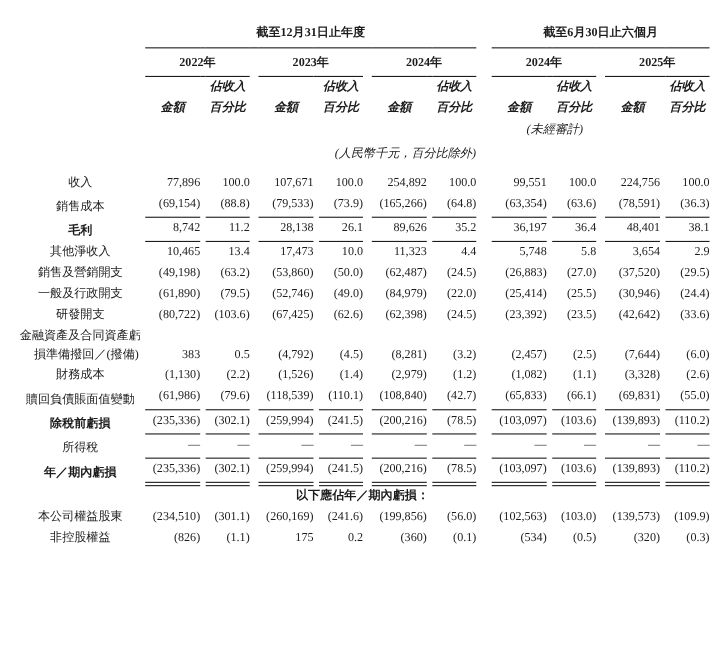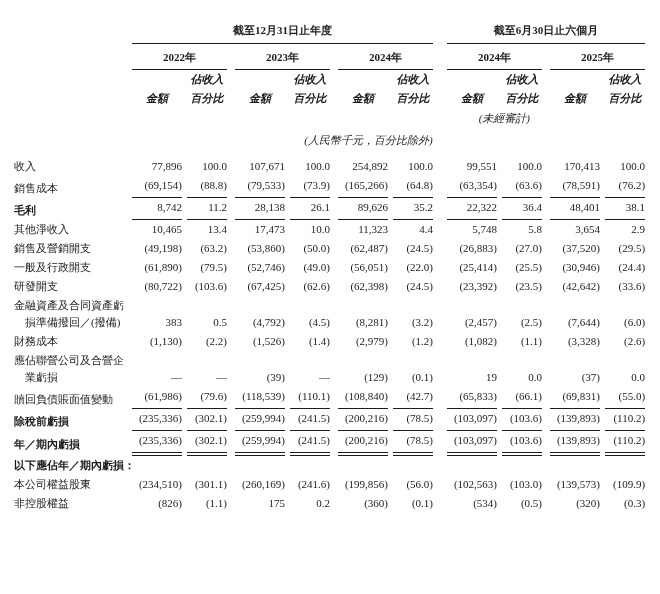--- a/index.html
+++ b/index.html
@@ -10,21 +10,21 @@
     font-family:Liberation Serif, serif; color:var(--text);
   }
   table { border-collapse:collapse; table-layout:fixed; width:631px; }
   col.c-label{width:118px} col.c-amt{width:50px} col.c-ip{width:5px}
   col.c-pct{width:40px} col.c-yr{width:8px} col.c-grp{width:14px}
   td,th {
     font-size:11px; line-height:17px; padding:1px 0;
     vertical-align:bottom; font-weight:normal; text-align:right;
     overflow:visible; white-space:nowrap;
   }
-  .label { text-align:left; white-space:pre-line; }
+  .label { text-align:center; white-space:pre-line; }
   .b { font-weight:bold;margin-left:28px; }
   .num { white-space:nowrap; }
   .r1 { border-bottom:1px solid var(--rule); padding-bottom:3px; }
   .r2 { border-bottom:4px double var(--rule); padding-bottom:3px; }
   th.group { font-weight:bold; text-align:center; border-bottom:1px solid var(--rule); padding:2px 0 4px; }
   th.year  { font-weight:bold; text-align:center; border-bottom:1px solid var(--rule); padding:5px 0 3px; }
   .colhead { font-style:italic; font-weight:600;text-align:center; }
   .unaudited { text-align:right; font-style:italic; padding:2px 12px 1px 0; }
   .unitnote  { text-align:center; font-style:italic; padding:4px 40px 8px 0; }
   tr.gt td { }
@@ -142,21 +142,21 @@
           <td class="num">100.0</td>
           <td></td>
           <td class="num">254,892</td>
           <td></td>
           <td class="num">100.0</td>
           <td></td>
           <td class="num">99,551</td>
           <td></td>
           <td class="num">100.0</td>
           <td></td>
-          <td class="num">170,413</td>
+          <td class="num">224,756</td>
           <td></td>
           <td class="num">100.0</td>
         </tr>
         <tr>
           <td class="label">銷售成本</td>
           <td class="num r1">(69,154)</td>
           <td></td>
           <td class="num r1">(88.8)</td>
           <td></td>
           <td class="num r1">(79,533)</td>
@@ -166,37 +166,37 @@
           <td class="num r1">(165,266)</td>
           <td></td>
           <td class="num r1">(64.8)</td>
           <td></td>
           <td class="num r1">(63,354)</td>
           <td></td>
           <td class="num r1">(63.6)</td>
           <td></td>
           <td class="num r1">(78,591)</td>
           <td></td>
-          <td class="num r1">(76.2)</td>
+          <td class="num r1">(36.3)</td>
         </tr>
         <tr>
           <td class="label b">毛利</td>
           <td class="num r1">8,742</td>
           <td></td>
           <td class="num r1">11.2</td>
           <td></td>
           <td class="num r1">28,138</td>
           <td></td>
           <td class="num r1">26.1</td>
           <td></td>
           <td class="num r1">89,626</td>
           <td></td>
           <td class="num r1">35.2</td>
           <td></td>
-          <td class="num r1">22,322</td>
+          <td class="num r1">36,197</td>
           <td></td>
           <td class="num r1">36.4</td>
           <td></td>
           <td class="num r1">48,401</td>
           <td></td>
           <td class="num r1">38.1</td>
         </tr>
         <tr>
           <td class="label">其他淨收入</td>
           <td class="num">10,465</td>
@@ -244,21 +244,21 @@
         <tr>
           <td class="label">一般及行政開支</td>
           <td class="num">(61,890)</td>
           <td></td>
           <td class="num">(79.5)</td>
           <td></td>
           <td class="num">(52,746)</td>
           <td></td>
           <td class="num">(49.0)</td>
           <td></td>
-          <td class="num">(56,051)</td>
+          <td class="num">(84,979)</td>
           <td></td>
           <td class="num">(22.0)</td>
           <td></td>
           <td class="num">(25,414)</td>
           <td></td>
           <td class="num">(25.5)</td>
           <td></td>
           <td class="num">(30,946)</td>
           <td></td>
           <td class="num">(24.4)</td>
@@ -324,43 +324,20 @@
           <td></td>
           <td class="num">(1,082)</td>
           <td></td>
           <td class="num">(1.1)</td>
           <td></td>
           <td class="num">(3,328)</td>
           <td></td>
           <td class="num">(2.6)</td>
         </tr>
         <tr>
-          <td class="label">應佔聯營公司及合營企
-　業虧損</td>
-          <td class="num">—</td>
-          <td></td>
-          <td class="num">—</td>
-          <td></td>
-          <td class="num">(39)</td>
-          <td></td>
-          <td class="num">—</td>
-          <td></td>
-          <td class="num">(129)</td>
-          <td></td>
-          <td class="num">(0.1)</td>
-          <td></td>
-          <td class="num">19</td>
-          <td></td>
-          <td class="num">0.0</td>
-          <td></td>
-          <td class="num">(37)</td>
-          <td></td>
-          <td class="num">0.0</td>
-        </tr>
-        <tr>
           <td class="label">贖回負債賬面值變動</td>
           <td class="num r1">(61,986)</td>
           <td></td>
           <td class="num r1">(79.6)</td>
           <td></td>
           <td class="num r1">(118,539)</td>
           <td></td>
           <td class="num r1">(110.1)</td>
           <td></td>
           <td class="num r1">(108,840)</td>
@@ -389,20 +366,42 @@
           <td></td>
           <td class="num r1">(78.5)</td>
           <td></td>
           <td class="num r1">(103,097)</td>
           <td></td>
           <td class="num r1">(103.6)</td>
           <td></td>
           <td class="num r1">(139,893)</td>
           <td></td>
           <td class="num r1">(110.2)</td>
+        </tr>
+        <tr>
+          <td class="label">所得稅</td>
+          <td class="num r1">—</td>
+          <td></td>
+          <td class="num r1">—</td>
+          <td></td>
+          <td class="num r1">—</td>
+          <td></td>
+          <td class="num r1">—</td>
+          <td></td>
+          <td class="num r1">—</td>
+          <td></td>
+          <td class="num r1">—</td>
+          <td></td>
+          <td class="num r1">—</td>
+          <td></td>
+          <td class="num r1">—</td>
+          <td></td>
+          <td class="num r1">—</td>
+          <td></td>
+          <td class="num r1">—</td>
         </tr>
         <tr>
           <td class="label b">年／期內虧損</td>
           <td class="num r2">(235,336)</td>
           <td></td>
           <td class="num r2">(302.1)</td>
           <td></td>
           <td class="num r2">(259,994)</td>
           <td></td>
           <td class="num r2">(241.5)</td>

